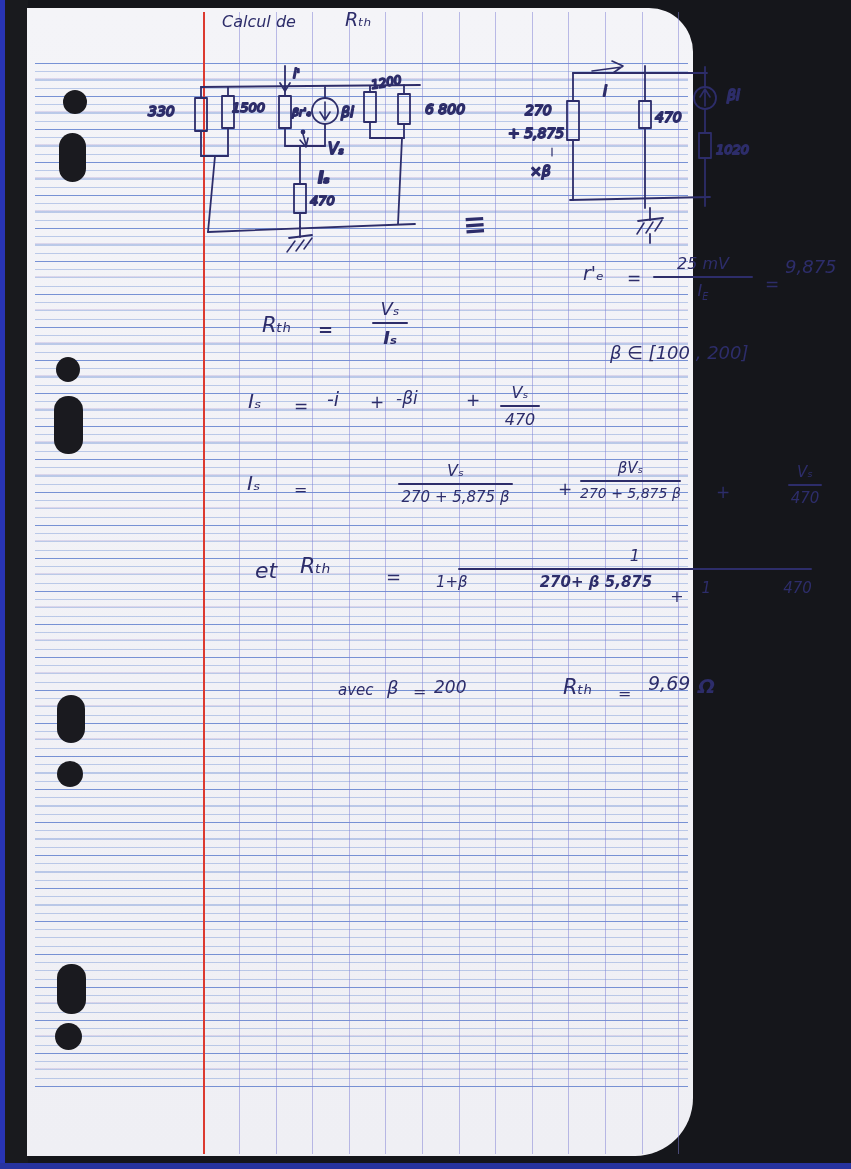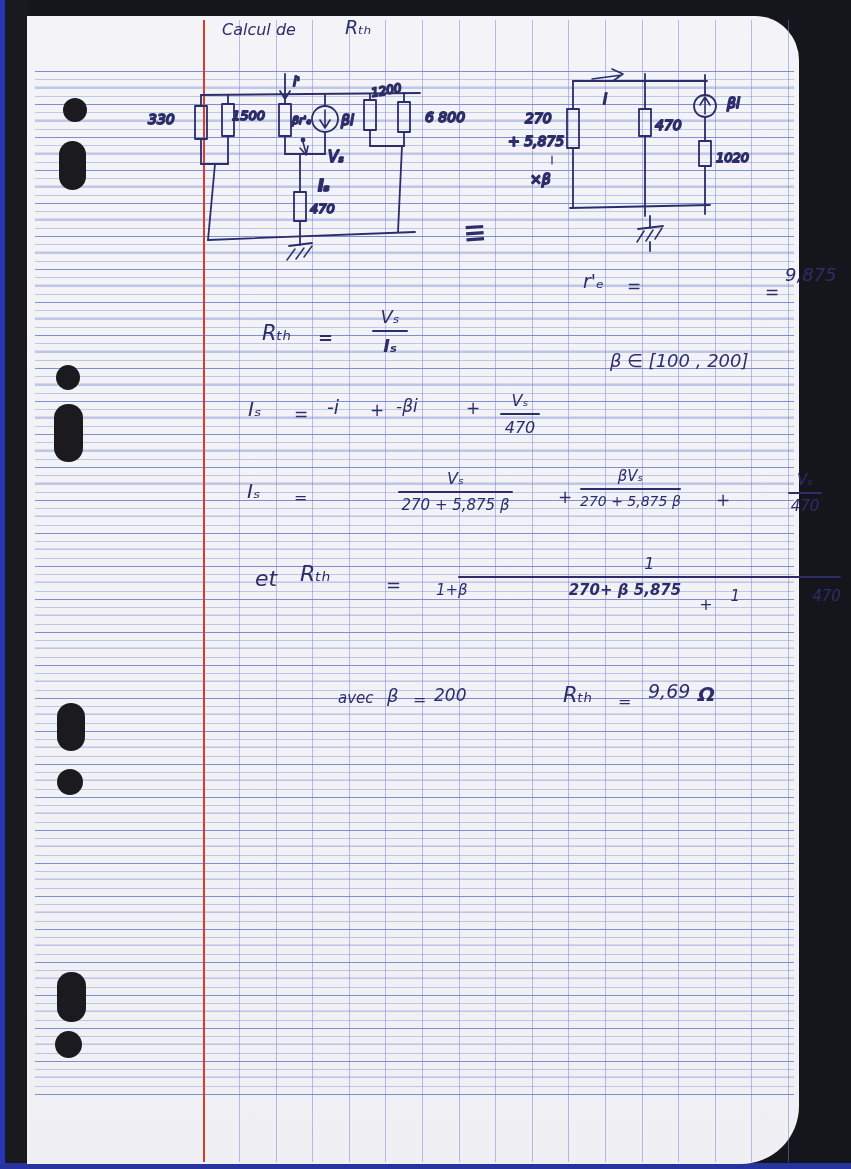--- a/index.html
+++ b/index.html
@@ -5,21 +5,21 @@
   html,body { margin:0; padding:0; }
   body {
     width:851px; height:1169px; position:relative; overflow:hidden;
     background:#15161b;
     font-family:"DejaVu Sans", sans-serif;
   }
   .edge-left-blue { position:absolute; left:0; top:0; width:8px; height:1169px; background:#2834b4; }
   .edge-left-black { position:absolute; left:5px; top:0; width:23px; height:1169px; background:#191a1e; }
   .edge-bottom-blue { position:absolute; left:0; bottom:0; width:851px; height:6px; background:#27339f; }
   .paper {
-    position:absolute; left:27px; top:16px; width:772px; height:1148px;
+    position:absolute; left:27px; top:8px; width:666px; height:1148px;
     background:linear-gradient(180deg,#f4f4f8 0%, #f1f1f6 60%, #efeff4 100%);
     border-top-right-radius:44px; border-bottom-right-radius:58px;
   }
   .h-rules {
     position:absolute; left:8px; right:5px; top:55px; height:1031px;
     background:
       repeating-linear-gradient(to bottom, rgba(64,100,196,0.55) 0 1.4px, transparent 1.4px 33px),
       repeating-linear-gradient(to bottom, rgba(118,150,214,0.45) 0 1px, transparent 1px 8.25px),
       repeating-linear-gradient(to bottom, transparent 0 15.5px, rgba(150,130,200,0.25) 15.5px 16.5px, transparent 16.5px 33px);
   }
@@ -137,20 +137,25 @@
     <text x="25" y="57" font-size="14">270</text>
     <text x="8" y="80" font-size="14">+ 5,875</text>
     <text x="30" y="118" font-size="14">×β</text>
     <text x="155" y="64" font-size="14">470</text>
     <text x="227" y="42" font-size="14">βi</text>
     <text x="216" y="96" font-size="13">1020</text>
   </svg>
 
   <span class="hw" style="left:556px;top:256px;font-size:19px;">r'ₑ</span>
   <span class="hw" style="left:600px;top:262px;font-size:17px;">=</span>
+  <div class="frac" style="left:626px;top:246px;font-size:16px;min-width:100px;">
+    <span class="num">25 mV</span>
+    <span class="bar"></span>
+    <span class="den"><span>I</span><span class="sub">E</span></span>
+  </div>
   <span class="hw" style="left:738px;top:268px;font-size:17px;">=</span>
   <span class="hw" style="left:758px;top:250px;font-size:18px;">9,875</span>
 
   <span class="hw" style="left:583px;top:336px;font-size:18px;">β ∈ [100 , 200]</span>
 
   <span class="hw" style="left:235px;top:306px;font-size:21px;">Rₜₕ</span>
   <span class="hw" style="left:291px;top:313px;font-size:18px;font-weight:bold;">=</span>
   <div class="frac" style="left:345px;top:290px;font-size:18px;min-width:36px;">
     <span class="num">Vₛ</span>
     <span class="bar"></span>
@@ -192,21 +197,21 @@
   <span class="hw" style="left:228px;top:551px;font-size:22px;">et</span>
   <span class="hw" style="left:273px;top:546px;font-size:22px;">Rₜₕ</span>
   <span class="hw" style="left:359px;top:560px;font-size:18px;">=</span>
   <div class="frac" style="left:431px;top:538px;font-size:16px;min-width:242px;">
     <span class="num">1</span>
     <span class="bar"></span>
     <div class="den-row">
       <div class="subfrac" style="font-size:15px;">
         <span class="num">1+β</span>
         <span class="bar"></span>
-        <span class="den" style="font-weight:bold;margin-left:29px;">270+ β 5,875</span>
+        <span class="den" style="font-weight:bold;">270+ β 5,875</span>
       </div>
       <span class="plus-mid" style="font-size:16px;">+</span>
       <div class="subfrac" style="font-size:15px;margin-top:6px;">
         <span class="num">1</span>
         <span class="bar"></span>
         <span class="den">470</span>
       </div>
     </div>
   </div>
 

